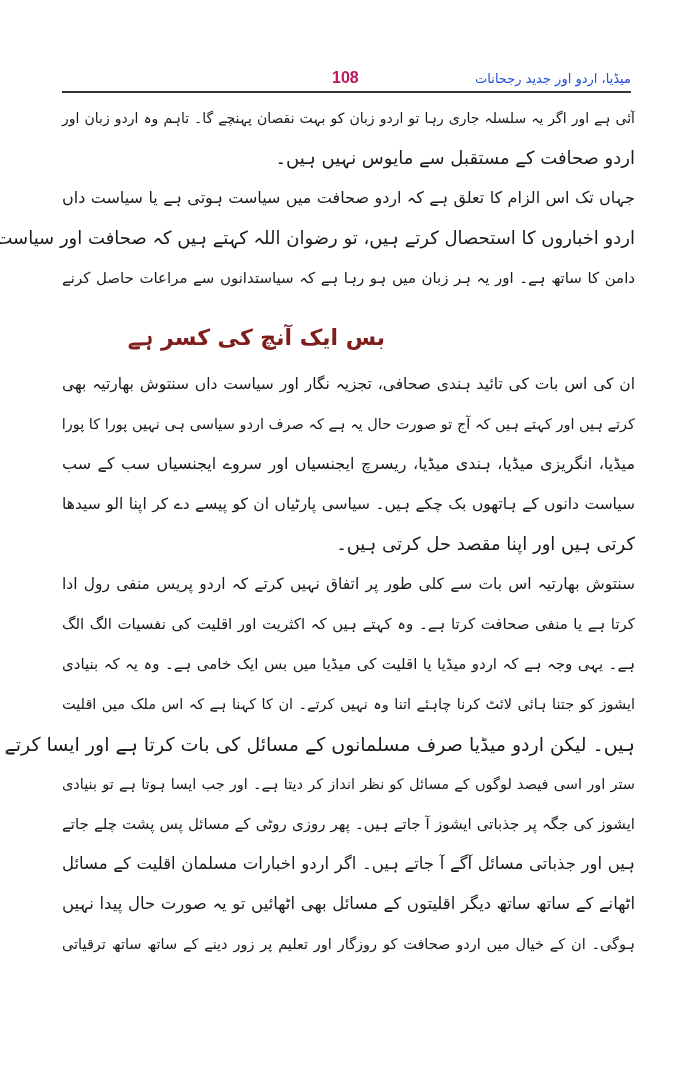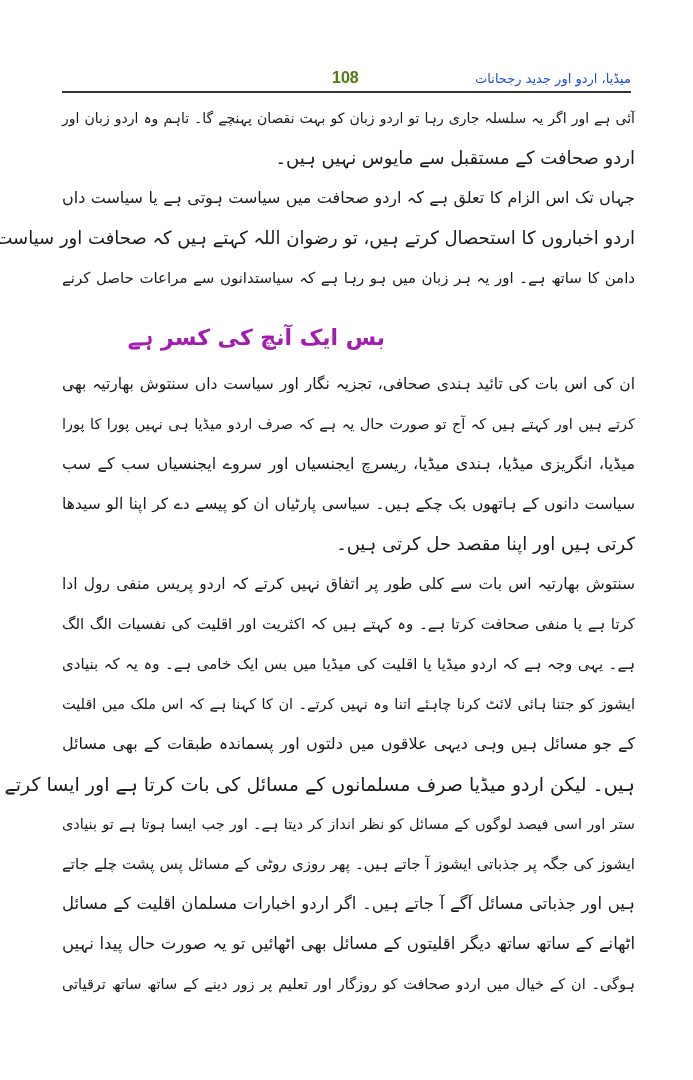--- a/index.html
+++ b/index.html
@@ -32,21 +32,21 @@
       color: #1d4ed8;
     }
     .page-number {
       position: absolute;
       left: 270px;
       top: -2px;
       font-family: "Liberation Sans", sans-serif;
       font-weight: bold;
       font-size: 16px;
       line-height: 20px;
-      color: #4d7c0f;
+      color: #be185d;
     }
     .header-rule {
       position: absolute;
       left: 62px;
       right: 62px;
       top: 91px;
       height: 2px;
       background: #333;
     }
     .content {
@@ -77,21 +77,21 @@
       display: block;
       font-size: 22px;
       line-height: 40px;
       height: 40px;
       margin-top: 20px;
       margin-bottom: 6px;
       padding-right: 250px;
       text-align: right;
       text-align-last: right;
       font-weight: bold;
-      color: #a21caf;
+      color: #7f1d1d;
     }
   </style>
 </head>
 <body>
 
 <div class="page-header">
   <span class="page-number">108</span>
   <span class="running-title">میڈیا، اردو اور جدید رجحانات</span>
 </div>
 <div class="header-rule"></div>
@@ -104,31 +104,30 @@
   <div class="paragraph">
     <span class="line" style="font-size: 16px;">جہاں تک اس الزام کا تعلق ہے کہ اردو صحافت میں سیاست ہوتی ہے یا سیاست داں</span>
     <span class="line" style="font-size: 18px;">اردو اخباروں کا استحصال کرتے ہیں، تو رضوان اللہ کہتے ہیں کہ صحافت اور سیاست کا چولی</span>
     <span class="line" style="font-size: 15px;">دامن کا ساتھ ہے۔ اور یہ ہر زبان میں ہو رہا ہے کہ سیاستدانوں سے مراعات حاصل کرنے</span>
   </div>
 
   <span class="section-heading">بس ایک آنچ کی کسر ہے</span>
 
   <div class="paragraph">
     <span class="line" style="font-size: 15.5px;">ان کی اس بات کی تائید ہندی صحافی، تجزیہ نگار اور سیاست داں سنتوش بھارتیہ بھی</span>
-    <span class="line" style="font-size: 14.5px;">کرتے ہیں اور کہتے ہیں کہ آج تو صورت حال یہ ہے کہ صرف اردو میڈیا ہی نہیں پورا کا پورا</span>
+    <span class="line" style="font-size: 14.5px;">کرتے ہیں اور کہتے ہیں کہ آج تو صورت حال یہ ہے کہ صرف اردو سیاسی ہی نہیں پورا کا پورا</span>
     <span class="line" style="font-size: 16px;">میڈیا، انگریزی میڈیا، ہندی میڈیا، ریسرچ ایجنسیاں اور سروے ایجنسیاں سب کے سب</span>
     <span class="line" style="font-size: 15.5px;">سیاست دانوں کے ہاتھوں بک چکے ہیں۔ سیاسی پارٹیاں ان کو پیسے دے کر اپنا الو سیدھا</span>
     <span class="line last">کرتی ہیں اور اپنا مقصد حل کرتی ہیں۔</span>
   </div>
   <div class="paragraph">
     <span class="line" style="font-size: 15.5px;">سنتوش بھارتیہ اس بات سے کلی طور پر اتفاق نہیں کرتے کہ اردو پریس منفی رول ادا</span>
     <span class="line" style="font-size: 15px;">کرتا ہے یا منفی صحافت کرتا ہے۔ وہ کہتے ہیں کہ اکثریت اور اقلیت کی نفسیات الگ الگ</span>
     <span class="line" style="font-size: 15px;">ہے۔ یہی وجہ ہے کہ اردو میڈیا یا اقلیت کی میڈیا میں بس ایک خامی ہے۔ وہ یہ کہ بنیادی</span>
     <span class="line" style="font-size: 14.5px;">ایشوز کو جتنا ہائی لائٹ کرنا چاہئے اتنا وہ نہیں کرتے۔ ان کا کہنا ہے کہ اس ملک میں اقلیت</span>
-    <span class="line" style="font-size: 16px;">کے جو مسائل ہیں وہی دیہی علاقوں میں دلتوں اور پسماندہ طبقات کے بھی مسائل</span>
     <span class="line" style="font-size: 19px;">ہیں۔ لیکن اردو میڈیا صرف مسلمانوں کے مسائل کی بات کرتا ہے اور ایسا کرتے وقت وہ</span>
     <span class="line" style="font-size: 14.5px;">ستر اور اسی فیصد لوگوں کے مسائل کو نظر انداز کر دیتا ہے۔ اور جب ایسا ہوتا ہے تو بنیادی</span>
     <span class="line" style="font-size: 15px;">ایشوز کی جگہ پر جذباتی ایشوز آ جاتے ہیں۔ پھر روزی روٹی کے مسائل پس پشت چلے جاتے</span>
     <span class="line" style="font-size: 16.5px;">ہیں اور جذباتی مسائل آگے آ جاتے ہیں۔ اگر اردو اخبارات مسلمان اقلیت کے مسائل</span>
     <span class="line" style="font-size: 16.5px;">اٹھانے کے ساتھ ساتھ دیگر اقلیتوں کے مسائل بھی اٹھائیں تو یہ صورت حال پیدا نہیں</span>
     <span class="line" style="font-size: 14.5px;">ہوگی۔ ان کے خیال میں اردو صحافت کو روزگار اور تعلیم پر زور دینے کے ساتھ ساتھ ترقیاتی</span>
   </div>
 </div>
 
 </body></html>

